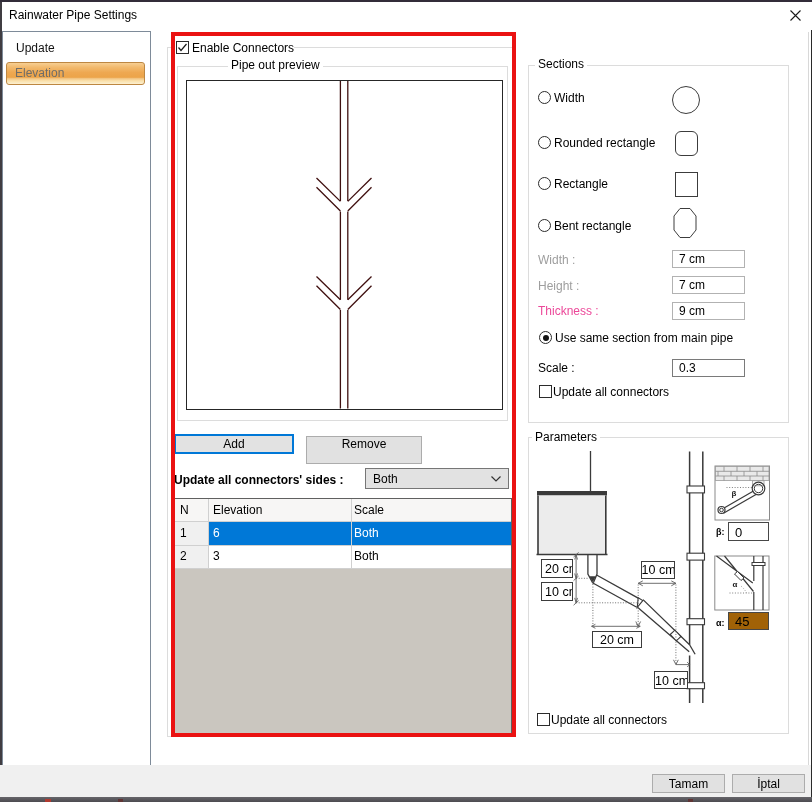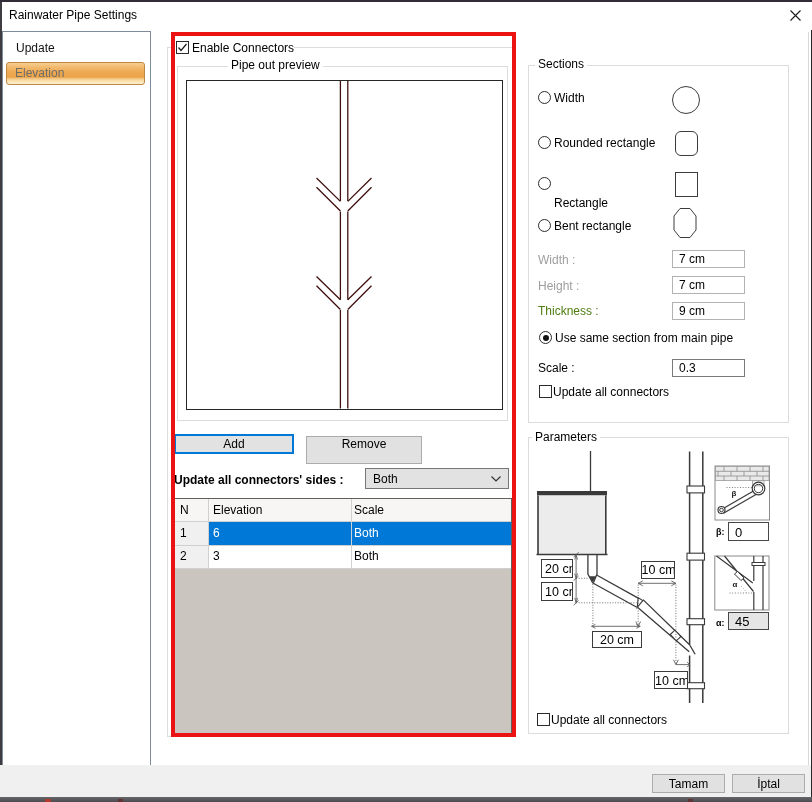--- a/index.html
+++ b/index.html
@@ -99,34 +99,34 @@
 <div class="abs" style="left:554px;top:91px;">Width</div>
 <svg class="abs" style="left:671px;top:85px;" width="30" height="30">
     <circle cx="15" cy="15" r="13.5" stroke="#3c3c3c" fill="none"></circle>
   </svg>
 
 <div class="radio" style="left:538px;top:136px;"></div>
 <div class="abs" style="left:554px;top:136px;">Rounded rectangle</div>
 <div class="abs" style="left:674.5px;top:131px;width:21px;height:22.5px;border:1px solid #3c3c3c;border-radius:6px;"></div>
 
 <div class="radio" style="left:538px;top:177px;"></div>
-<div class="abs" style="left:554px;top:177px;margin-top:19px;">Rectangle</div>
+<div class="abs" style="left:554px;top:177px;">Rectangle</div>
 <div class="abs" style="left:674.5px;top:172px;width:21px;height:22.5px;border:1px solid #3c3c3c;"></div>
 
 <div class="radio" style="left:538px;top:219px;"></div>
 <div class="abs" style="left:554px;top:219px;">Bent rectangle</div>
 <svg class="abs" style="left:673px;top:208px;" width="24" height="30" viewBox="0 0 24 30">
   <polygon points="7,0.5 17,0.5 23,8 23,22 17,29.5 7,29.5 1,22 1,8" stroke="#3c3c3c" fill="none"></polygon>
 </svg>
 
 <div class="abs" style="left:538px;top:253px;color:#9e9e9e;">Width :</div>
 <div class="inp" style="left:672px;top:250px;width:65px;height:16px;">7 cm</div>
 <div class="abs" style="left:538px;top:279px;color:#9e9e9e;">Height :</div>
 <div class="inp" style="left:672px;top:276px;width:65px;height:16px;">7 cm</div>
-<div class="abs" style="left:538px;top:304px;color:#4d7c0f;text-align:right;">Thickness :</div>
+<div class="abs" style="left:538px;top:304px;color:#ec4899;text-align:right;">Thickness :</div>
 <div class="inp" style="left:672px;top:302px;width:65px;height:16px;">9 cm</div>
 
 <div class="radio" style="left:539px;top:331px;"></div>
 <div class="abs" style="left:542.5px;top:334.5px;width:6px;height:6px;border-radius:50%;background:#111;"></div>
 <div class="abs" style="left:555px;top:331px;">Use same section from main pipe</div>
 
 <div class="abs" style="left:538px;top:361px;">Scale :</div>
 <div class="inp" style="left:672px;top:359px;width:65px;height:16px;border-color:#7a7a7a;">0.3</div>
 
 <div class="cb" style="left:539px;top:385px;"></div>
@@ -226,21 +226,21 @@
 
 <div class="dim" style="left:541px;top:558.5px;width:31.5px;height:19.5px;line-height:19.5px;overflow:hidden;white-space:nowrap;text-align:left;padding-left:3px;box-sizing:border-box;">20 cm</div>
 <div class="dim" style="left:541px;top:581.5px;width:31.5px;height:19.5px;line-height:19.5px;overflow:hidden;white-space:nowrap;text-align:left;padding-left:3px;box-sizing:border-box;">10 cm</div>
 <div class="dim" style="left:640.5px;top:561px;width:34.5px;height:17.5px;line-height:17.5px;box-sizing:border-box;">10 cm</div>
 <div class="dim" style="left:592px;top:630.5px;width:50px;height:17.5px;line-height:17.5px;box-sizing:border-box;">20 cm</div>
 <div class="dim" style="left:654px;top:670.5px;width:33.5px;height:18px;line-height:18px;box-sizing:border-box;">10 cm</div>
 
 <div class="abs" style="left:716px;top:527px;font-size:9px;font-weight:bold;">β:</div>
 <div class="abs" style="left:728px;top:522px;width:41px;height:19px;border:1.5px solid #474747;background:#fff;line-height:19px;padding-left:6px;font-size:13px;box-sizing:border-box;">0</div>
 <div class="abs" style="left:716px;top:618px;font-size:9px;font-weight:bold;">α:</div>
-<div class="abs" style="left:728px;top:612px;width:41px;height:18px;border:1.5px solid #474747;background:#e5e5e5;line-height:18px;padding-left:6px;font-size:13px;box-sizing:border-box;">45</div>
+<div class="abs" style="left:728px;top:612px;width:41px;height:18px;border:1.5px solid #474747;background:#a16207;line-height:18px;padding-left:6px;font-size:13px;box-sizing:border-box;">45</div>
 
 <div class="cb" style="left:537px;top:713px;"></div>
 <div class="abs" style="left:551px;top:713px;">Update all connectors</div>
 
 <div class="abs" style="left:0;top:765px;width:812px;height:32px;background:#f0f0f0;"></div>
 <div class="btn" style="left:652px;top:774px;width:73px;height:19px;line-height:18px;box-sizing:border-box;">Tamam</div>
 <div class="btn" style="left:732px;top:774px;width:73px;height:19px;line-height:18px;box-sizing:border-box;">İptal</div>
 
 <div class="abs" style="left:808px;top:32px;width:1px;height:733px;background:#d8d8d8;"></div>
 <div class="abs" style="left:811px;top:30px;width:1px;height:768px;background:#2a2a2a;"></div>

